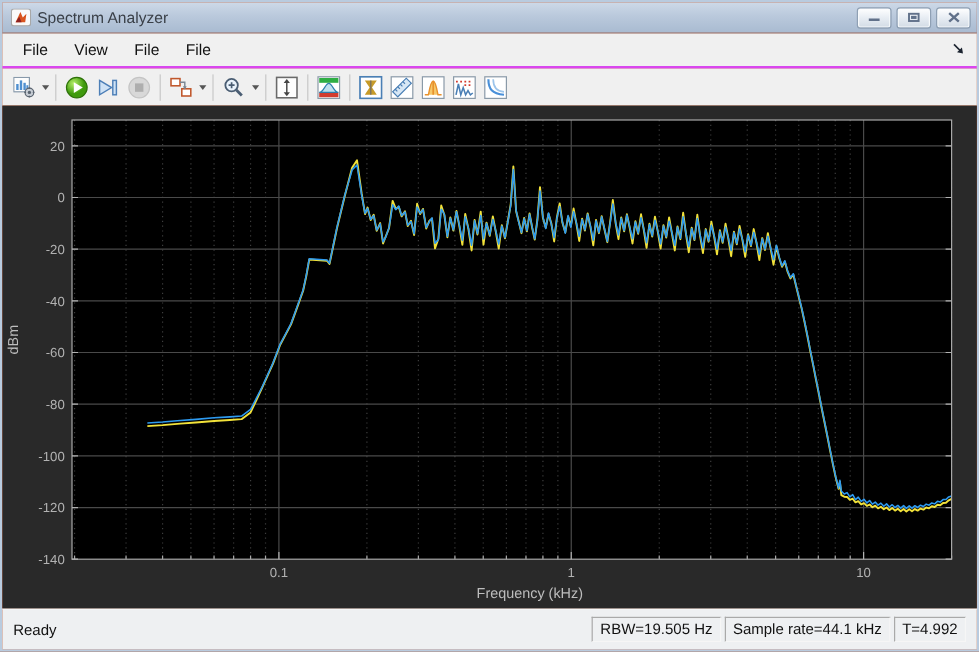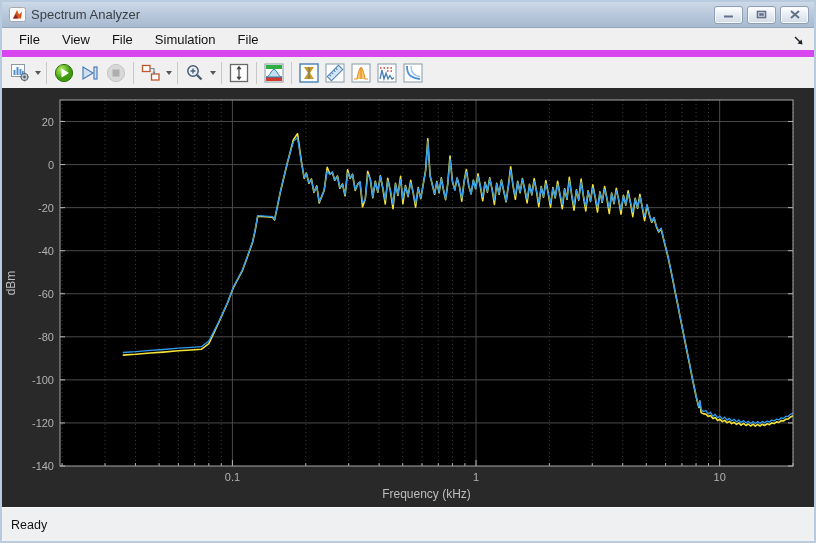--- a/index.html
+++ b/index.html
@@ -11,37 +11,37 @@
     background:linear-gradient(#cdd9e8,#bac9dc 45%,#a9bbd1);border-bottom:1px solid #93a6bd;}
   .app-icon{width:17px;height:15px;margin:0 5px 0 2px;}
   .title-text{font-size:13px;color:#3a4048;flex:0 0 auto;}
   .win-controls{margin-left:auto;display:flex;gap:4px;}
   .win-btn{width:29px;height:18px;border:1px solid #8fa0b4;border-radius:3px;
     background:linear-gradient(#ffffff,#e9eef4 45%,#d2dbe5);box-shadow:inset 0 0 0 1px #f7fafc;
     display:flex;align-items:center;justify-content:center;padding:0;cursor:default;}
   .win-btn svg{display:block;}
   
   .menubar{height:29px;box-sizing:border-box;display:flex;align-items:center;
-    background:#f0f0f0;padding:0 6px;position:relative;border-bottom:7px solid #d946ef;}
+    background:#f0f0f0;padding:0 6px;position:relative;border-bottom:2px solid #d946ef;}
   .menu-item{font-size:13px;color:#111;padding:4px 11px;}
   .dock-arrow{position:absolute;right:10px;top:7px;}
   
   .toolbar{height:31px;box-sizing:border-box;display:flex;align-items:center;
     background:#f0f0f0;padding:0 5px;}
   .tb-btn{width:26px;height:24px;display:flex;align-items:center;justify-content:center;
     background:transparent;border:0;padding:0;}
   .tb-caret{width:9px;height:24px;display:flex;align-items:center;justify-content:center;}
   .caret{width:0;height:0;border-left:3px solid transparent;border-right:3px solid transparent;
     border-top:4px solid #555;}
   .tb-sep{width:1px;height:22px;background:#c8c8c8;margin:0 4px;}
   .disabled{opacity:.85;}
   
   .scope{position:relative;height:419px;background:#292929;overflow:hidden;}
   .scope svg text{font-family:"Liberation Sans",sans-serif;}
-  .axis-xlabel{position:absolute;left:58px;width:733px;top:399px;text-align:center;
+  .axis-xlabel{position:absolute;left:73px;width:733px;top:399px;text-align:center;
     font-size:12px;color:#bdbdbd;}
   .axis-ylabel{position:absolute;left:-26px;top:188px;width:70px;text-align:center;
     font-size:12px;color:#bdbdbd;transform:rotate(-90deg);}
   
   .statusbar{height:34px;box-sizing:border-box;display:flex;align-items:center;
     background:#eef0f2;border-top:1px solid #fbfbfb;padding:0 6px;font-size:12.5px;color:#111;}
   .sb-ready{padding-left:3px;}
   .sb-panels{margin-left:auto;display:flex;gap:3px;padding-right:3px;}
   .sb-panel{border:1px solid #a9a9a9;border-bottom-color:#f6f6f6;border-right-color:#f6f6f6;
     background:#eef0f2;padding:2px 6px 3px 6px;white-space:nowrap;}
@@ -75,21 +75,20 @@
           <path d="M1,1 L9,8 M9,1 L1,8" stroke="#61718a" stroke-width="2"></path>
         </svg>
       </button>
     </div>
   </div>
 
   <div class="menubar">
     <span class="menu-item">File</span>
     <span class="menu-item">View</span>
     <span class="menu-item">File</span>
-    <span class="menu-item">Simulation</span>
     <span class="menu-item">File</span>
     <svg class="dock-arrow" width="11" height="11" viewBox="0 0 11 11">
       <path d="M2,2 L7.5,7.5" stroke="#1c2430" stroke-width="1.4" fill="none"></path>
       <polygon points="9.5,9.5 4.5,8.6 8.6,4.5" fill="#1c2430"></polygon>
     </svg>
   </div>
 
   <div class="toolbar">
     <button class="tb-btn">
       <svg width="19" height="18" viewBox="0 0 19 18">
@@ -317,15 +316,20 @@
         <line x1="58" y1="378" x2="63" y2="378" stroke="#b2b2b2" stroke-width="1"></line>
         <line x1="786" y1="378" x2="791" y2="378" stroke="#b2b2b2" stroke-width="1"></line>
         <text x="52" y="382" fill="#b2b2b2" font-size="11" text-anchor="end">-140</text>
       </svg>
     <div class="axis-xlabel">Frequency (kHz)</div>
     <div class="axis-ylabel">dBm</div>
   </div>
 
   <div class="statusbar">
     <span class="sb-ready">Ready</span>
+    <span class="sb-panels">
+      <span class="sb-panel">RBW=19.505 Hz</span>
+      <span class="sb-panel">Sample rate=44.1 kHz</span>
+      <span class="sb-panel">T=4.992</span>
+    </span>
   </div>
 
 </div>
 
 </body></html>

